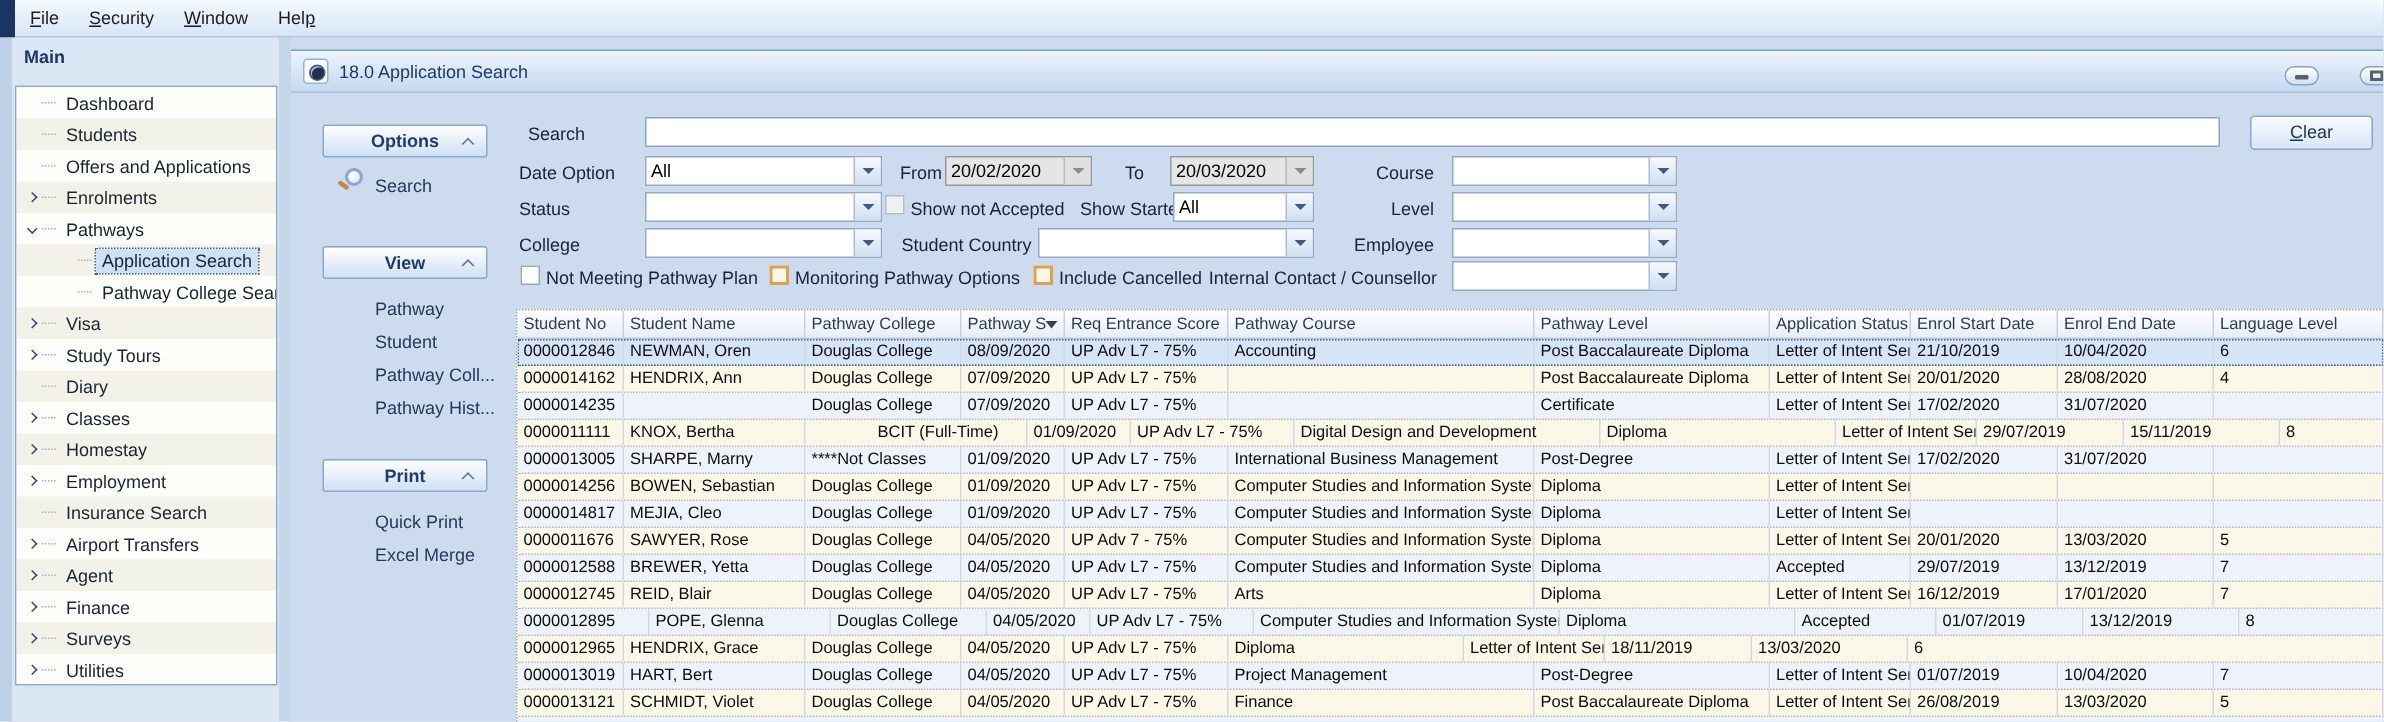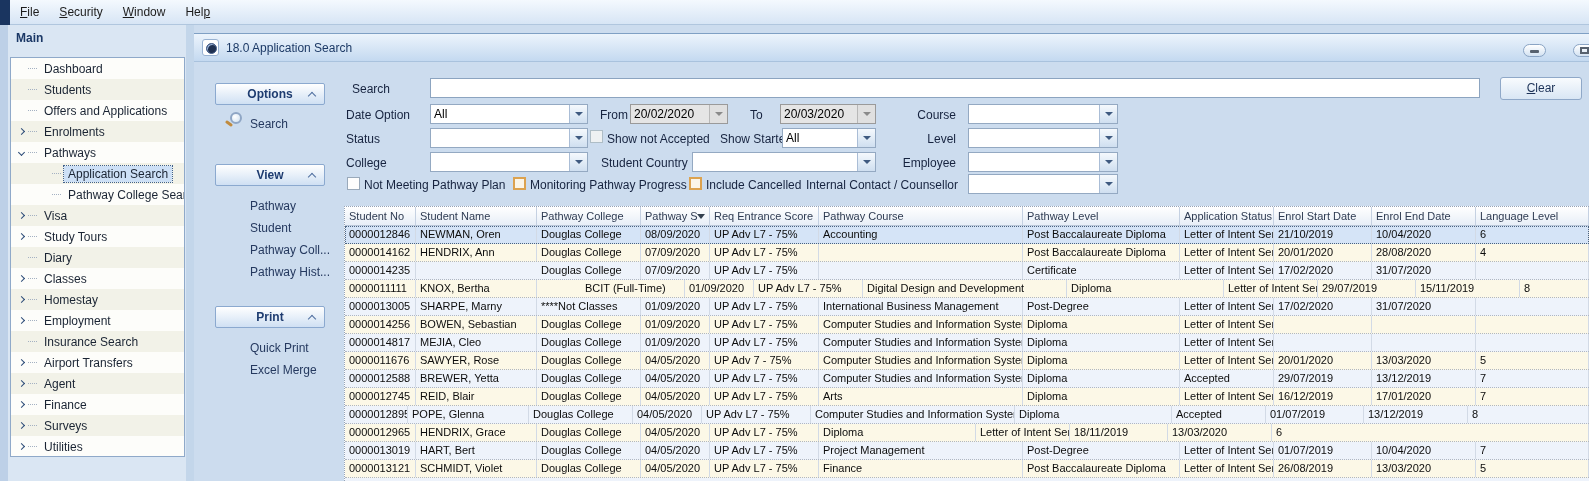--- a/index.html
+++ b/index.html
@@ -350,21 +350,21 @@
   <div class="combo" style="left:968px;top:152px;width:150px;">
     <span class="combo-text"></span>
     <span class="combo-btn">
         <i class="arr"></i>
       </span>
   </div>
 
   <span class="cb" style="left:347px;top:177px;"></span>
   <div class="flabel" style="left:364px;top:178px;">Not Meeting Pathway Plan</div>
   <span class="cb amber" style="left:513px;top:177px;"></span>
-  <div class="flabel" style="left:530px;top:178px;">Monitoring Pathway Progress</div>
+  <div class="flabel" style="left:530px;top:178px;">Monitoring Pathway Options</div>
   <span class="cb amber" style="left:689px;top:177px;"></span>
   <div class="flabel" style="left:706px;top:178px;">Include Cancelled</div>
   <div class="flabel right" style="left:770px;top:178px;width:188px;">Internal Contact / Counsellor</div>
   <div class="combo" style="left:968px;top:174px;width:150px;">
     <span class="combo-text"></span>
     <span class="combo-btn">
         <i class="arr"></i>
       </span>
   </div>
 
@@ -507,21 +507,21 @@
           <div class="gc" style="width: 69px;">04/05/2020</div>
           <div class="gc" style="width: 109px;">UP Adv L7 - 75%</div>
           <div class="gc" style="width: 204px;">Arts</div>
           <div class="gc" style="width: 157px;">Diploma</div>
           <div class="gc" style="width: 94px;">Letter of Intent Sent</div>
           <div class="gc" style="width: 98px;">16/12/2019</div>
           <div class="gc" style="width: 104px;">17/01/2020</div>
           <div class="gc" style="flex: 1 1 0%;">7</div>
         </div>
         <div class="gr blue">
-          <div class="gc" style="width: 63px;">0000012895</div>
+          <div class="gc" style="width: 88px;">0000012895</div>
           <div class="gc" style="width: 121px;">POPE, Glenna</div>
           <div class="gc" style="width: 104px;">Douglas College</div>
           <div class="gc" style="width: 69px;">04/05/2020</div>
           <div class="gc" style="width: 109px;">UP Adv L7 - 75%</div>
           <div class="gc" style="width: 204px;">Computer Studies and Information Systems</div>
           <div class="gc" style="width: 157px;">Diploma</div>
           <div class="gc" style="width: 94px;">Accepted</div>
           <div class="gc" style="width: 98px;">01/07/2019</div>
           <div class="gc" style="width: 104px;">13/12/2019</div>
           <div class="gc" style="flex: 1 1 0%;">8</div>

